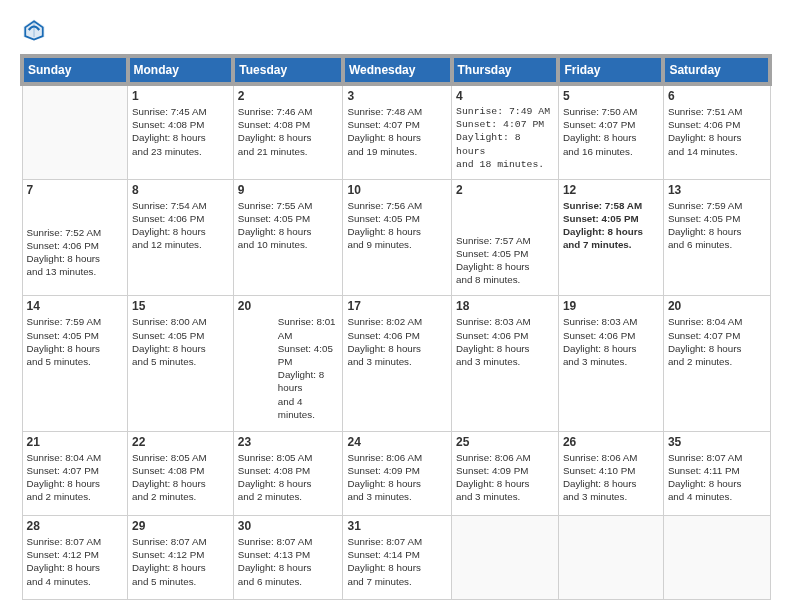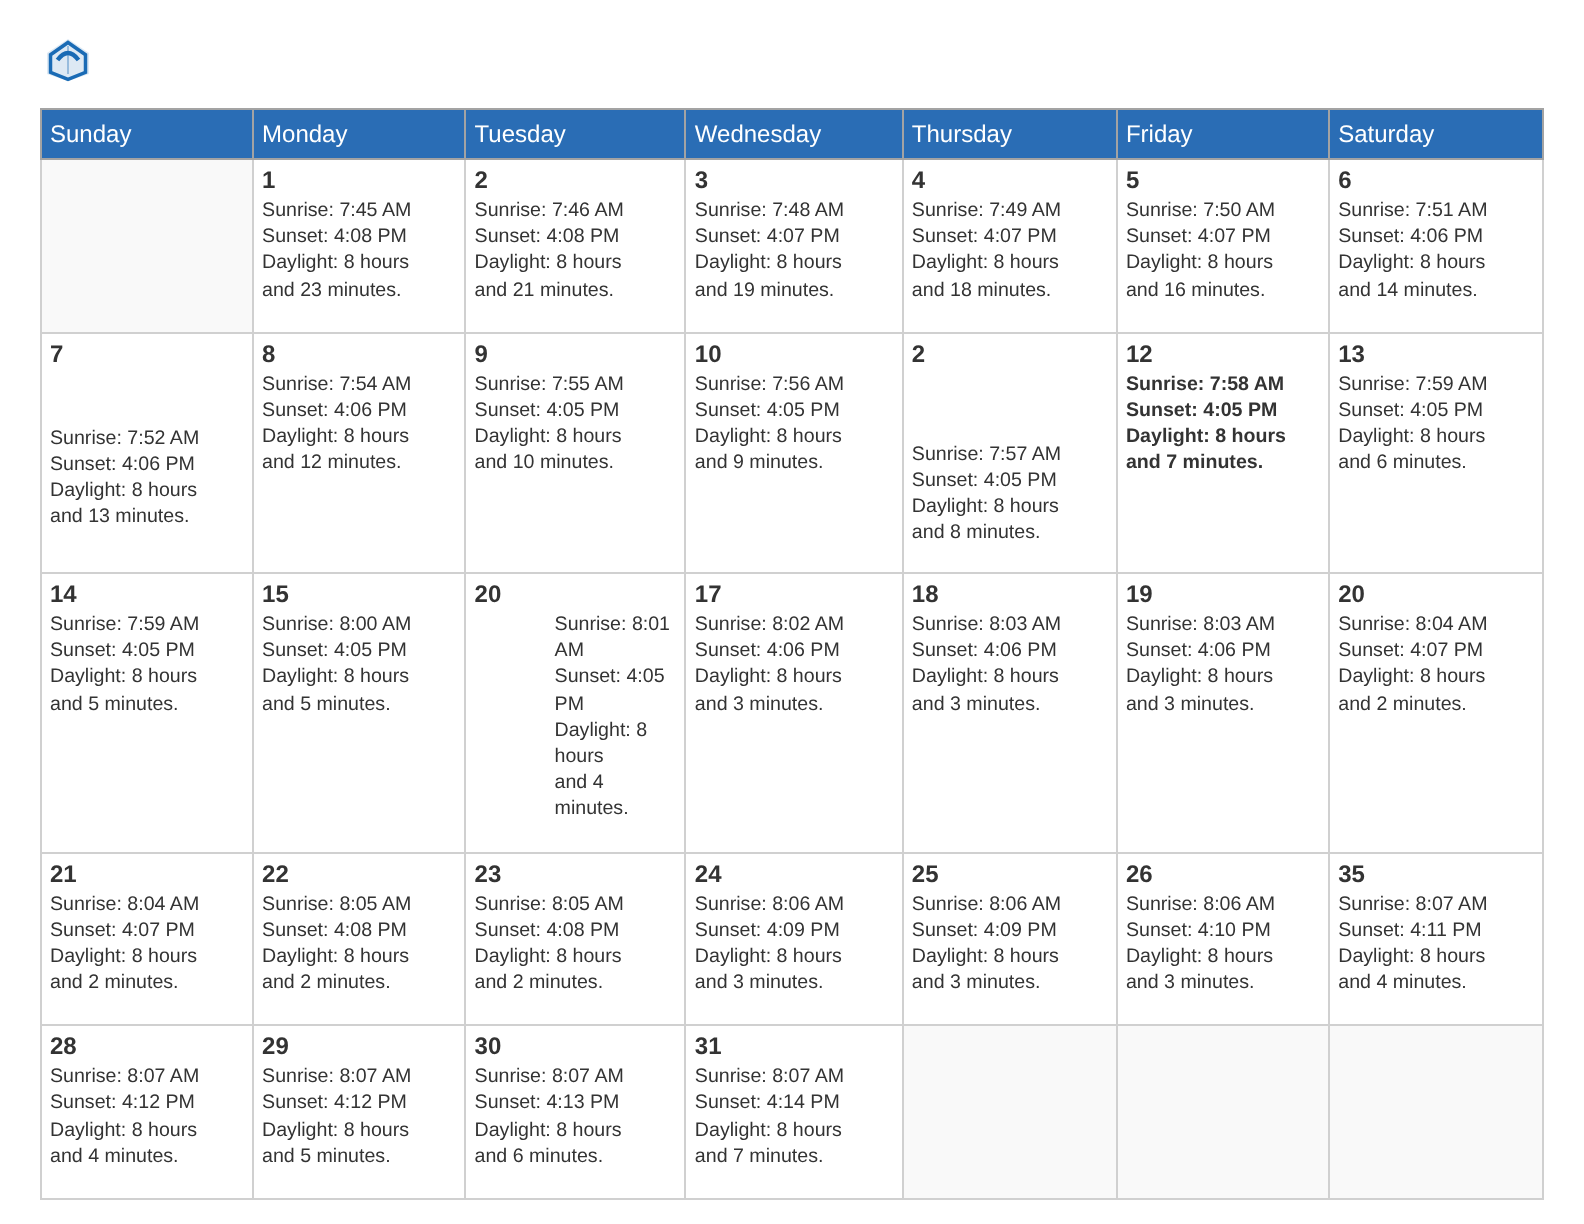--- a/index.html
+++ b/index.html
@@ -50,22 +50,22 @@
       border-collapse: collapse;
       width: 100%;
       font-size: 10.5px;
     }
     .calendar th {
       background-color: #2a6db5;
       color: #fff;
       padding: 5px 4px;
       text-align: left;
       font-size: 12px;
-      font-weight: normal;
-      border: 1px solid #a3a3a3;
+      font-weight: bold;
+      border: 4px solid #a3a3a3;
     }
     .calendar td {
       border: 1px solid #d0d0d0;
       vertical-align: top;
       padding: 3px 4px;
       width: 113px;
       height: 80px;
       color: #333;
       background: #fff;
     }
@@ -140,21 +140,21 @@
           </td>
           <td>
             <span class="day-num">3</span>
             <div class="day-info" style="white-space: pre-line;">Sunrise: 7:48 AM
 Sunset: 4:07 PM
 Daylight: 8 hours
 and 19 minutes.</div>
           </td>
           <td>
             <span class="day-num">4</span>
-            <div class="day-info" style="white-space: pre-line;">Sunrise: 7:49 AM
+            <div class="day-info" style="white-space: pre-line; font-family: Liberation Mono, monospace;">Sunrise: 7:49 AM
 Sunset: 4:07 PM
 Daylight: 8 hours
 and 18 minutes.</div>
           </td>
           <td>
             <span class="day-num">5</span>
             <div class="day-info" style="white-space: pre-line;">Sunrise: 7:50 AM
 Sunset: 4:07 PM
 Daylight: 8 hours
 and 16 minutes.</div>

